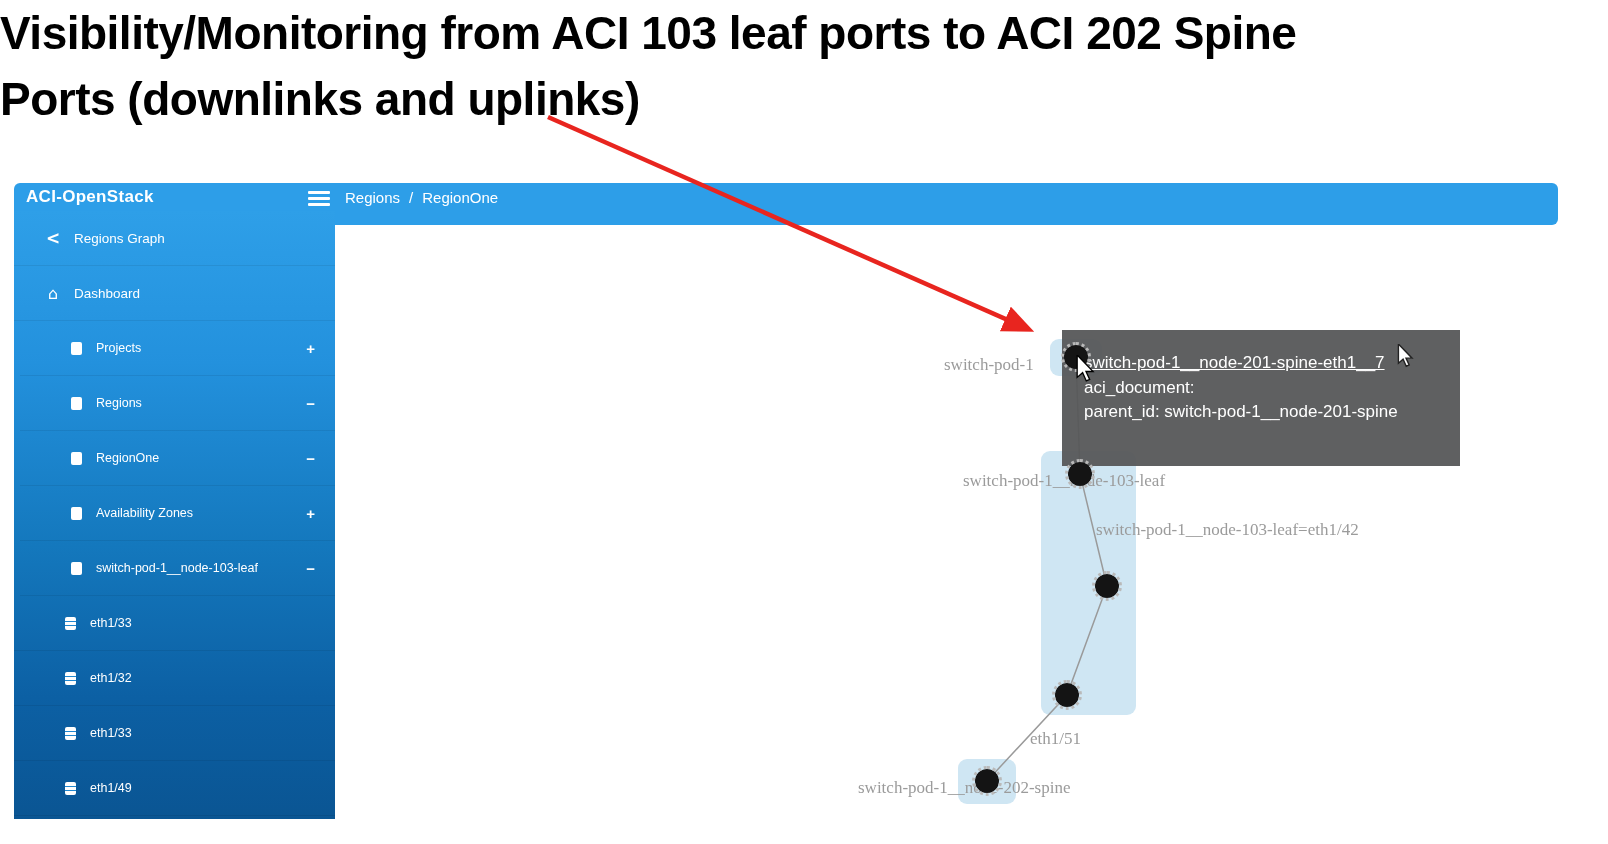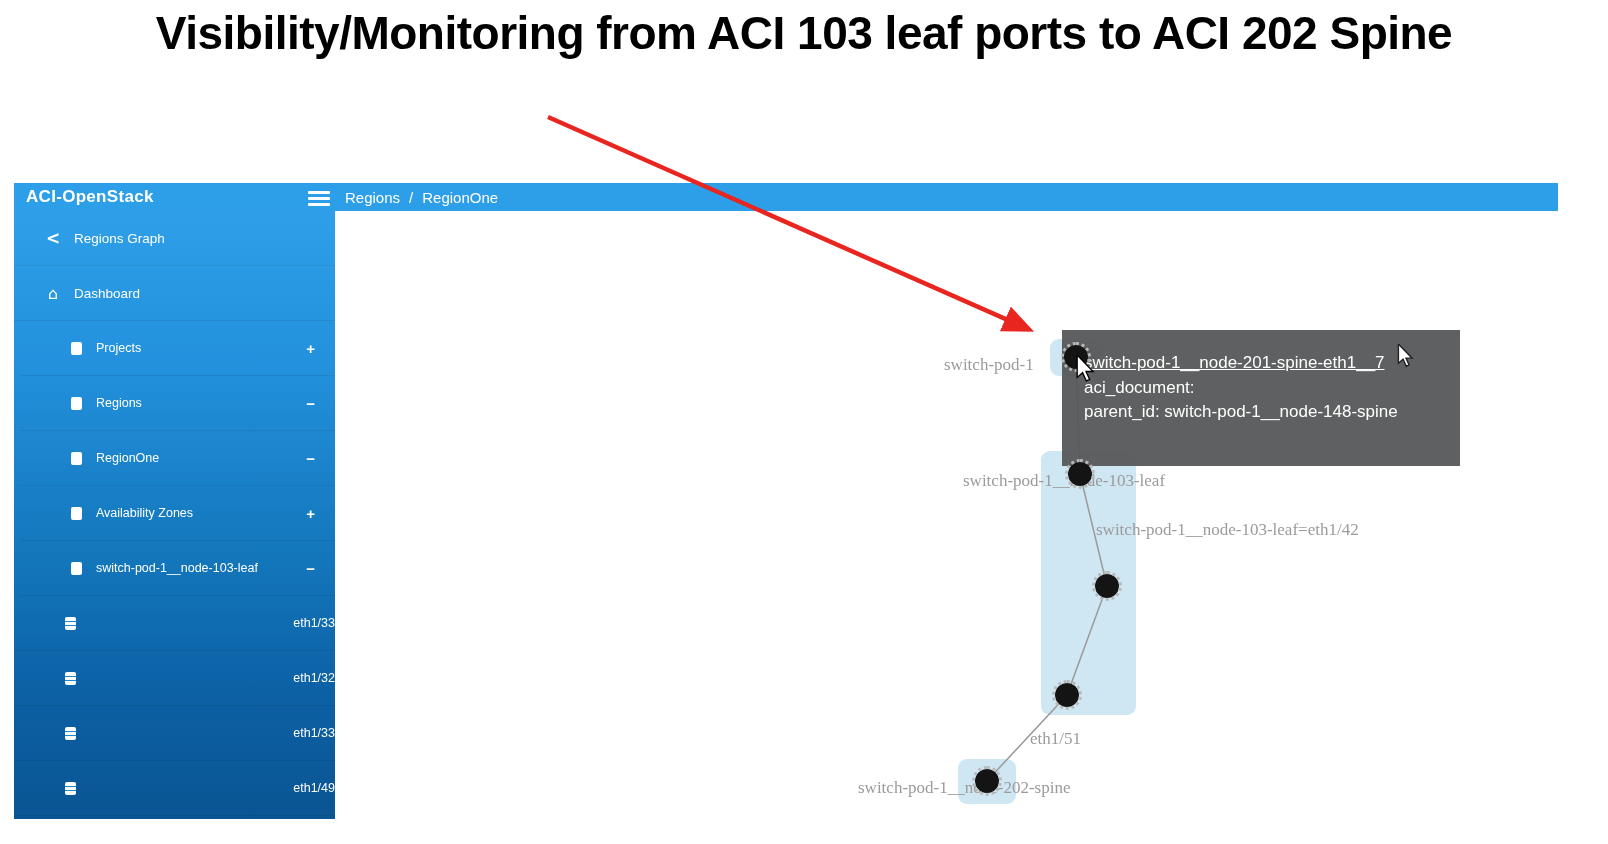--- a/index.html
+++ b/index.html
@@ -1,41 +1,41 @@
 <!DOCTYPE html>
 <html><head>
 <meta charset="utf-8">
 <style>
   * { margin:0; padding:0; box-sizing:border-box; }
   html,body { background:#fff; }
   body { font-family:"Liberation Sans", sans-serif; }
   .page { position:relative; width:1608px; height:844px; background:#fff; overflow:hidden; }
 
   
-  .title { position:absolute; top:0; left:0; width:100%; text-align:center;
+  .title { position:absolute; top:0; left:0; width:100%; text-align:left;
            font-size:46px; font-weight:700; color:#000; line-height:66px; letter-spacing:-0.5px; }
 
   
   .app { position:absolute; left:14px; top:183px; width:1544px; height:636px; background:#fff; }
-  .topbar { position:absolute; left:0; top:0; width:100%; height:28px; background:#2d9ee8; }
+  .topbar { position:absolute; left:0; top:0; width:100%; height:42px; background:#2d9ee8;border-radius:6px; }
   .brand { position:absolute; left:12px; top:4px; font-size:17px; font-weight:700; color:#fff; letter-spacing:.3px; }
   .hamburger { position:absolute; left:294px; top:8px; width:22px; height:3px; background:#fff;
                box-shadow:0 6px 0 #fff, 0 12px 0 #fff; border-radius:1px; cursor:pointer; }
   .breadcrumb { position:absolute; left:331px; top:0; height:28px; display:flex; align-items:center; gap:9px;
                 color:#fff; font-size:15px; }
   .breadcrumb .crumb { cursor:pointer; }
 
   
   .sidebar { position:absolute; left:0; top:28px; width:321px; height:608px;
              background:linear-gradient(180deg,#2e9fe8 0%, #2391dd 25%, #1478bd 55%, #0c60a4 80%, #0a5593 100%); }
   .sb-item { position:relative; height:55px; display:flex; align-items:center; color:#fff;
              border-bottom:1px solid rgba(0,0,0,.07); cursor:pointer; }
   .sb-item.lvl0 { padding-left:30px; font-size:13.5px; }
   .sb-item.lvl1 { padding-left:51px; font-size:12.5px;margin-left:6px; }
-  .sb-item.lvl2 { padding-left:51px; font-size:12.5px;justify-content:space-between; }
+  .sb-item.lvl2 { padding-left:51px; font-size:12.5px; }
   .sb-icon { display:inline-flex; align-items:center; justify-content:center; margin-right:14px; color:#fff; }
   .lvl0 .sb-icon { width:18px; margin-right:12px; }
   .icon-share { font-family:"DejaVu Sans",sans-serif; font-size:17px; font-weight:700; }
   .icon-home  { font-family:"DejaVu Sans",sans-serif; font-size:16px; }
   .icon-card  { width:11px; height:13px; background:#fff; border-radius:2px; }
   .icon-file  { width:11px; height:13px; border-radius:2px; background-color:#fff;
                 background-image:linear-gradient(to bottom, transparent 0 4px, #1e86cf 4px 5.5px,
                    transparent 5.5px 8px, #1e86cf 8px 9.5px, transparent 9.5px 13px); }
   .sb-toggle { position:absolute; right:20px; top:50%; transform:translateY(-50%);
                font-size:15px; font-weight:700; cursor:pointer; }
@@ -58,20 +58,21 @@
   .annotation { position:absolute; inset:0; z-index:8; pointer-events:none; }
   .cursor { position:absolute; z-index:9; pointer-events:none; }
 </style>
 </head>
 <body>
 
 <div class="page">
 
   <div class="title">
     <div>Visibility/Monitoring from ACI 103 leaf ports to ACI 202 Spine</div>
+    <div>Ports (downlinks and uplinks)</div>
   </div>
 
   <div class="app">
     <div class="topbar">
       <span class="brand">ACI-OpenStack</span>
       <span class="hamburger"></span>
       <div class="breadcrumb">
         <span class="crumb">Regions</span>
         <span>/</span>
         <span class="crumb">RegionOne</span>
@@ -145,21 +146,21 @@
       <div class="gnode" style="left: 1061px; top: 342px;"></div>
       <div class="gnode" style="left: 1065px; top: 459px;"></div>
       <div class="gnode" style="left: 1092px; top: 571px;"></div>
       <div class="gnode" style="left: 1052px; top: 680px;"></div>
       <div class="gnode" style="left: 972px; top: 766px;"></div>
     </div>
 
   <div class="tooltip">
     <div class="tt-title">switch-pod-1__node-201-spine-eth1__7</div>
     <div class="tt-line">aci_document:</div>
-    <div class="tt-line">parent_id: switch-pod-1__node-148-spine</div>
+    <div class="tt-line">parent_id: switch-pod-1__node-201-spine</div>
   </div>
 
   <svg class="annotation" width="1608" height="844">
     <defs>
       <marker id="ah" markerWidth="9" markerHeight="8" refX="5.5" refY="3" orient="auto">
         <path d="M0,0 L7,3 L0,6 Z" fill="#e8251f"></path>
       </marker>
     </defs>
     <line x1="548" y1="117" x2="1028" y2="329" stroke="#e8251f" stroke-width="4.5" marker-end="url(#ah)"></line>
   </svg>

